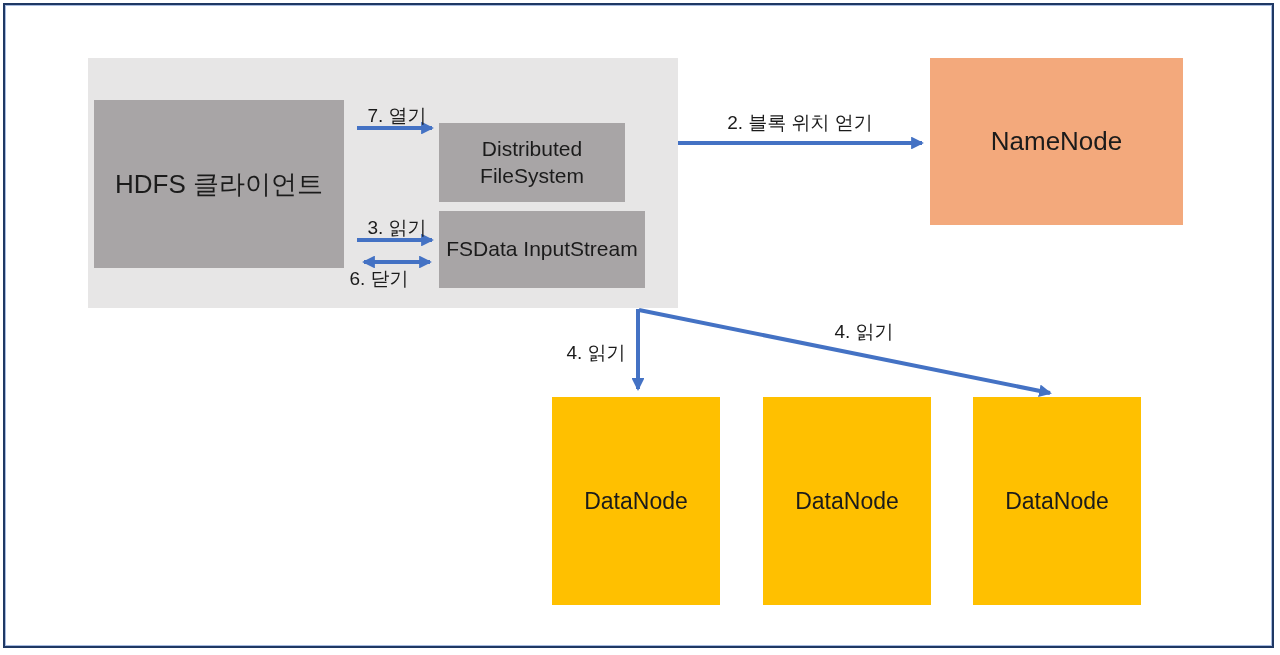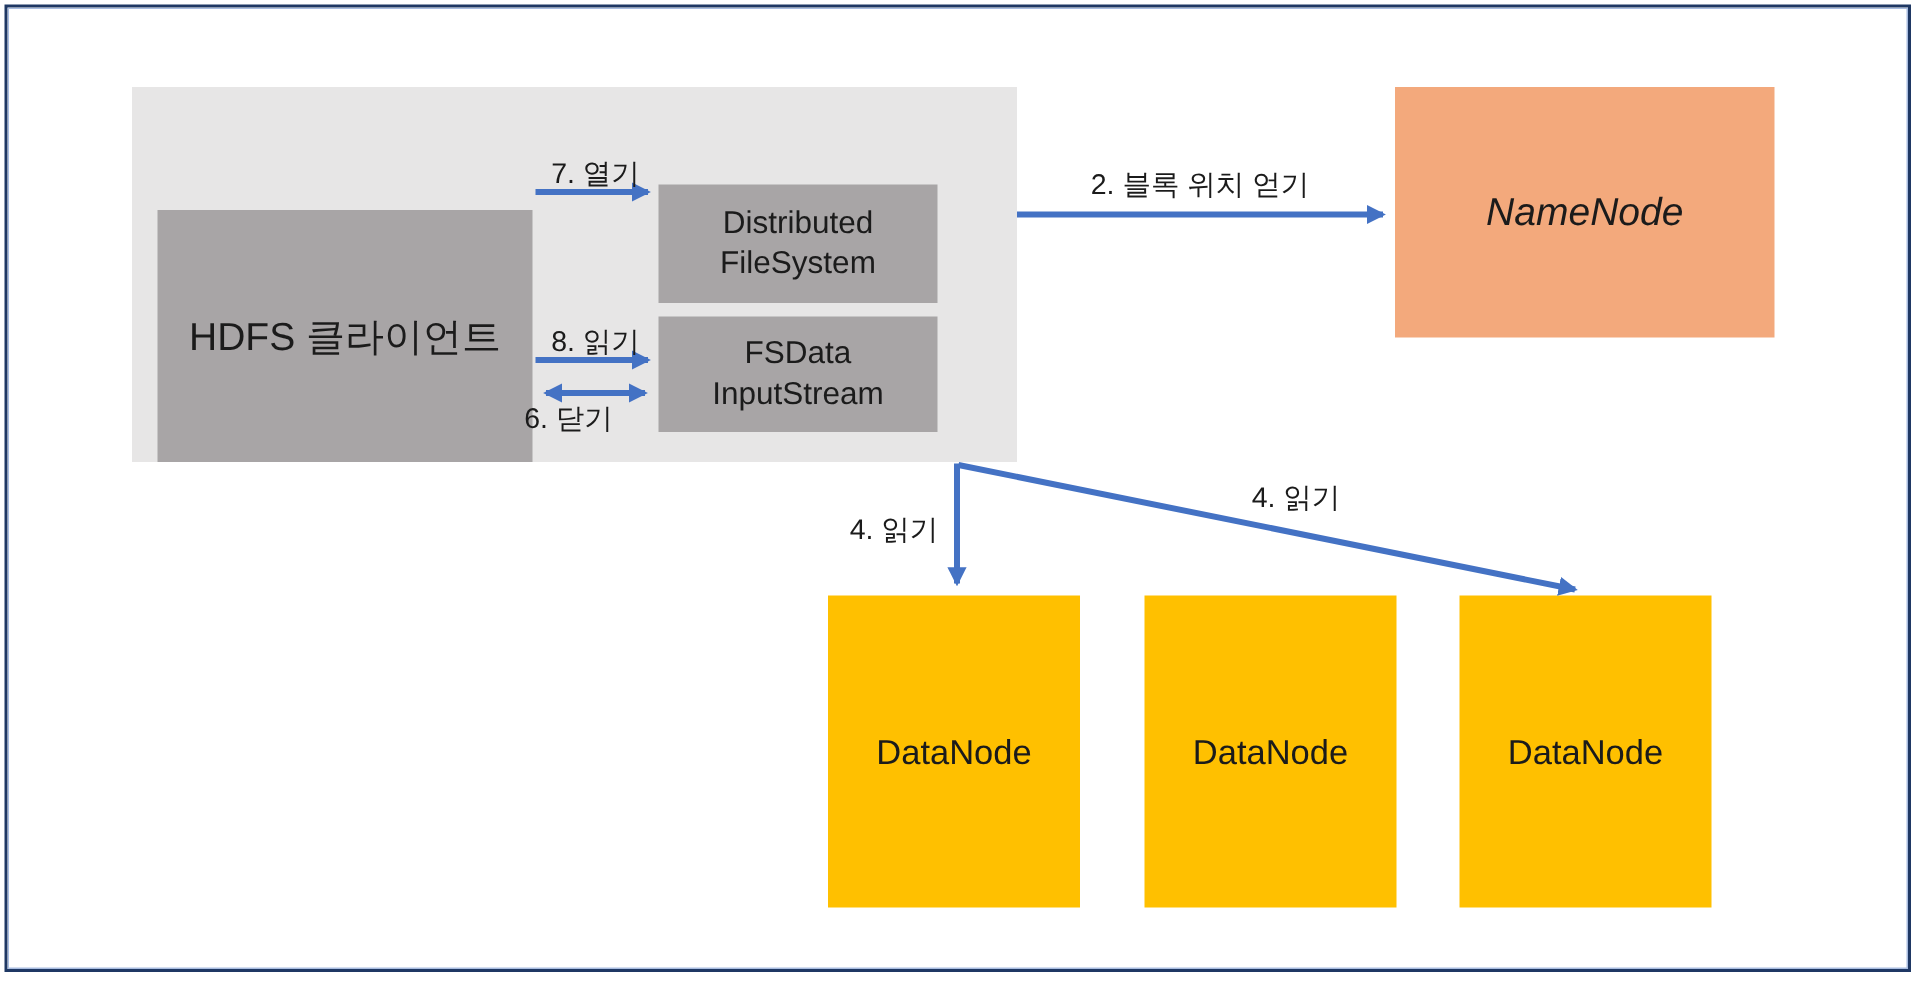--- a/index.html
+++ b/index.html
@@ -30,24 +30,24 @@
   .panel {
     position: absolute;
     left: 88px; top: 58px;
     width: 590px; height: 250px;
     background: var(--panel-bg, #e7e6e6);
   }
   .gray-box  { background: var(--gray-box-bg, #a8a5a6); }
   .orange-box{ background: var(--orange-box-bg, #f3a97c); }
   .gold-box  { background: var(--gold-box-bg, #ffc000); }
 
-  .hdfs-client { left: 105px; top: 100px; width: 250px; height: 168px; font-size: 26px; margin-top: 40px; }
+  .hdfs-client { left: 94px; top: 100px; width: 250px; height: 168px; font-size: 26px; }
   .dfs         { left: 439px; top: 77px;  width: 186px; height: 79px;  font-size: 21px; padding: 0 6px; box-sizing: border-box; margin-top: 46px; }
-  .fsd         { left: 439px; top: 211px; width: 186px; height: 77px;  font-size: 21px; padding: 0 6px; box-sizing: border-box; }
-  .namenode    { left: 930px; top: 58px;  width: 253px; height: 167px; font-size: 26px; font-style: italic; }
+  .fsd         { left: 439px; top: 211px; width: 206px; height: 77px;  font-size: 21px; padding: 0 6px; box-sizing: border-box; }
+  .namenode    { left: 930px; top: 58px;  width: 253px; height: 167px; font-size: 26px; }
   .dn1 { left: 552px; top: 397px; width: 168px; height: 208px; font-size: 23px; }
   .dn2 { left: 763px; top: 397px; width: 168px; height: 208px; font-size: 23px; }
   .dn3 { left: 973px; top: 397px; width: 168px; height: 208px; font-size: 23px; }
 
   .edge-label {
     position: absolute;
     font-size: 19px;
     text-align: center;
     white-space: nowrap;
     color: var(--text, #1b1b1b);
@@ -106,17 +106,17 @@
     <line class="arrow-line" x1="357" y1="128" x2="432" y2="128" marker-end="url(#ah)"></line>
     <line class="arrow-line" x1="678" y1="143" x2="922" y2="143" marker-end="url(#ah)"></line>
     <line class="arrow-line" x1="357" y1="240" x2="432" y2="240" marker-end="url(#ah)"></line>
     <line class="arrow-line" x1="364" y1="262" x2="430" y2="262" marker-start="url(#ah)" marker-end="url(#ah)"></line>
     <line class="arrow-line" x1="638" y1="309" x2="638" y2="389" marker-end="url(#ah)"></line>
     <line class="arrow-line" x1="639" y1="310" x2="1050" y2="393" marker-end="url(#ah)"></line>
   </svg>
 
   <div class="edge-label lbl-open">7. 열기</div>
   <div class="edge-label lbl-blocks">2. 블록 위치 얻기</div>
-  <div class="edge-label lbl-read">8. 읽기</div>
+  <div class="edge-label lbl-read">3. 읽기</div>
   <div class="edge-label lbl-close">6. 닫기</div>
   <div class="edge-label lbl-read-dn-left">4. 읽기</div>
   <div class="edge-label lbl-read-dn-right">4. 읽기</div>
 </div>
 
 </body></html>

